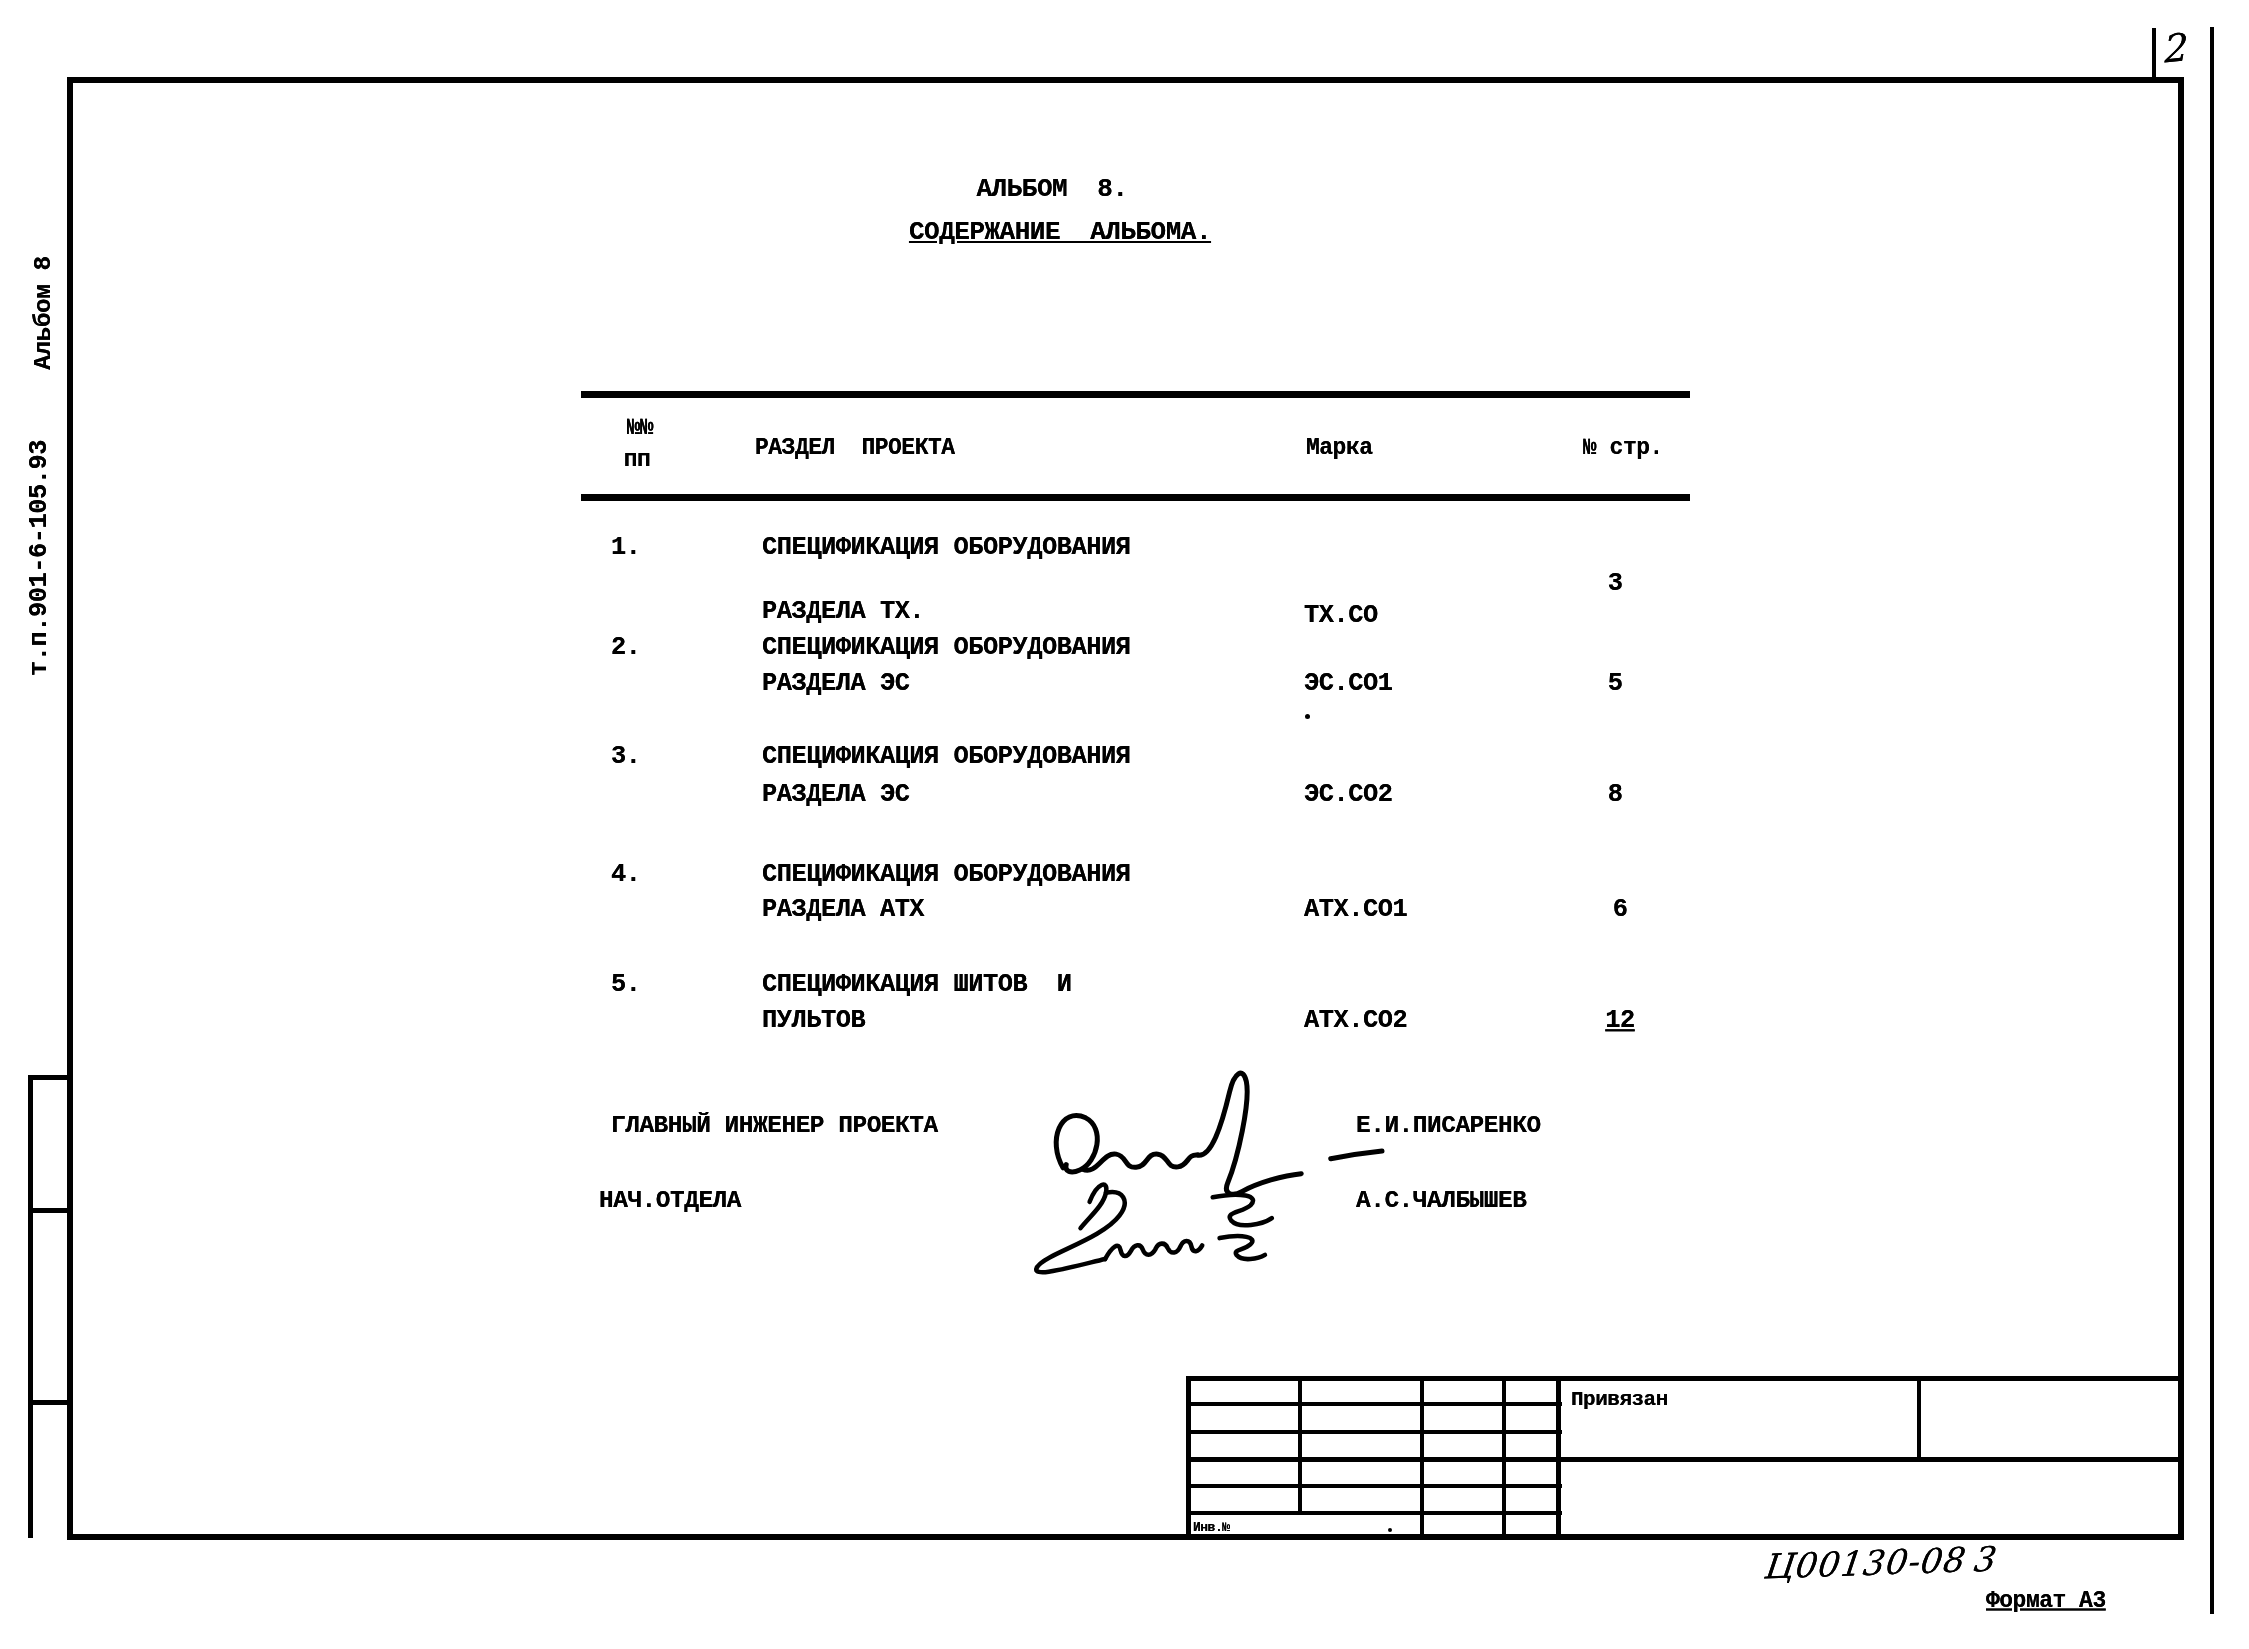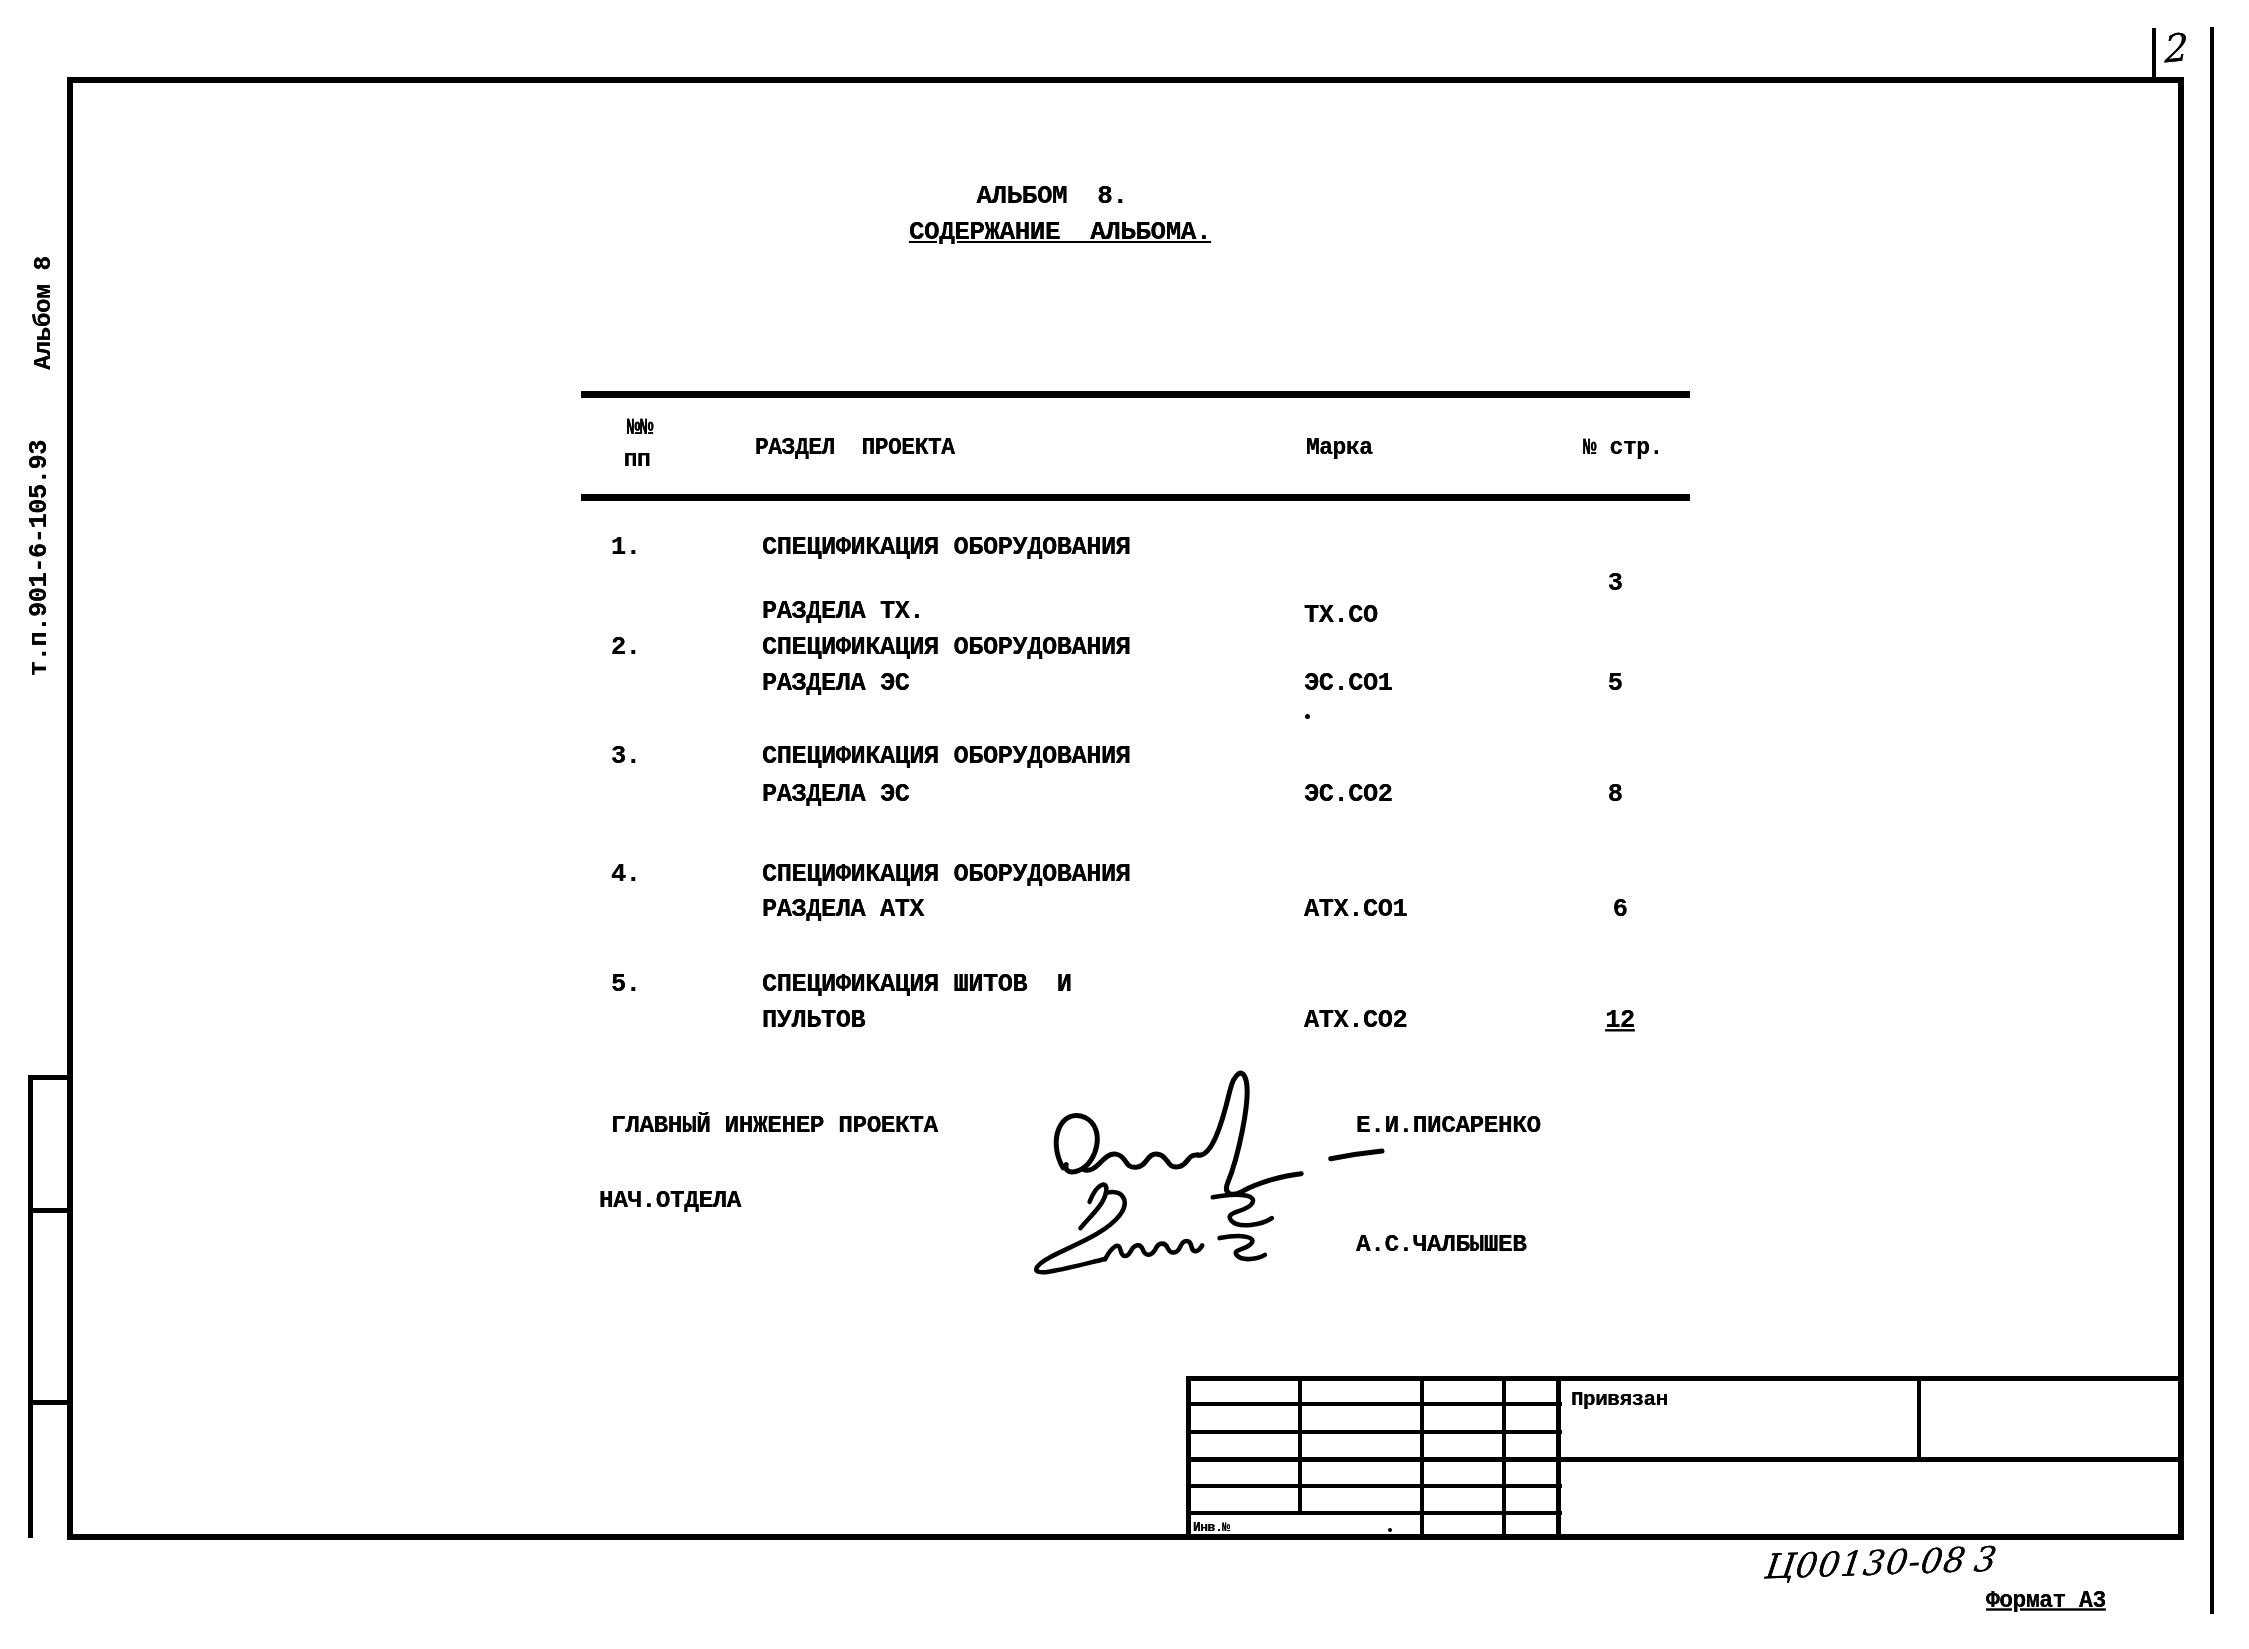--- a/index.html
+++ b/index.html
@@ -42,21 +42,21 @@
   <div class="t hw hw2" style="left:2177px; top:48px;">2</div>
 
   <div class="t vt fs54" style="left:44px; top:313px;">Альбом 8</div>
   <div class="t vt fs56" style="left:40px; top:558px;">т.п.901-6-105.93</div>
 
   <div class="ln" style="left:28px; top:1075px; width:5px; height:463px;"></div>
   <div class="ln" style="left:28px; top:1075px; width:44px; height:4.5px;"></div>
   <div class="ln" style="left:28px; top:1208px; width:44px; height:4.5px;"></div>
   <div class="ln" style="left:28px; top:1400px; width:44px; height:4.5px;"></div>
 
-  <div class="t ct fs58" style="left:1052px; top:189px;margin-top:7px;">АЛЬБОМ  8.</div>
+  <div class="t ct fs58" style="left:1052px; top:189px;">АЛЬБОМ  8.</div>
   <div class="t ct fs58" style="left:1060px; top:232px;text-decoration:underline;">СОДЕРЖАНИЕ  АЛЬБОМА.</div>
 
   <div class="ln" style="left:581px; top:391px;  width:1109px; height:7.3px;"></div>
   <div class="ln" style="left:581px; top:494px; width:1109px; height:7.3px;"></div>
 
   <div class="t ct fs50" style="left:640px; top:428px;">№№</div>
   <div class="t ct fs50" style="left:637px; top:460px;">пп</div>
   <div class="t tl fs50" style="left:755px; top:448px;">РАЗДЕЛ  ПРОЕКТА</div>
   <div class="t tl fs50" style="left:1306px; top:448px;">Марка</div>
   <div class="t tl fs50" style="left:1583px; top:448px;">№ стр.</div>
@@ -88,21 +88,21 @@
 
   <div class="t tl fs56" style="left:611px; top:985px;">5.</div>
   <div class="t tl fs56" style="left:762px; top:985px;">СПЕЦИФИКАЦИЯ ШИТОВ  И</div>
   <div class="t tl fs56" style="left:762px; top:1021px;">ПУЛЬТОВ</div>
   <div class="t tl fs56" style="left:1304px; top:1021px;">АТХ.СО2</div>
   <div class="t ct fs56" style="left:1620px; top:1021px;text-decoration:underline;">12</div>
 
   <div class="t tl fs54" style="left:611px; top:1126px;">ГЛАВНЫЙ ИНЖЕНЕР ПРОЕКТА</div>
   <div class="t tl fs54" style="left:1356px; top:1126px;">Е.И.ПИСАРЕНКО</div>
   <div class="t tl fs54" style="left:599px; top:1201px;">НАЧ.ОТДЕЛА</div>
-  <div class="t tl fs54" style="left:1356px; top:1201px;margin-top:44px;">А.С.ЧАЛБЫШЕВ</div>
+  <div class="t tl fs54" style="left:1356px; top:1201px;">А.С.ЧАЛБЫШЕВ</div>
 
   <svg class="sig" style="left:1029px; top:1061px;" width="363" height="150" viewBox="0 0 800 330">
     <path stroke-width="11" d="M75,235 C40,175 70,100 125,125 C168,147 152,222 112,240 C92,249 78,243 82,228"></path>
     <path stroke-width="11" d="M118,238 C150,252 162,200 192,205 C216,209 210,236 236,234 C262,232 258,202 284,205 C308,208 302,236 328,233 C352,230 348,204 372,207"></path>
     <path stroke-width="11" d="M372,207 C402,212 425,140 442,68 C452,25 472,12 479,45 C488,90 460,215 438,268 C428,292 446,300 470,287 C505,268 560,252 600,248"></path>
     <path stroke-width="10" d="M405,300 C465,288 510,296 488,318 C470,334 430,332 446,352 C462,370 515,360 535,346"></path>
     <path stroke-width="10" d="M420,390 C470,380 505,388 488,404 C474,417 448,414 458,428 C470,442 505,436 520,427"></path>
     <path stroke-width="11" d="M665,215 C700,208 740,202 778,198"></path>
   </svg>
   <svg class="sig" style="left:1016px; top:1170px;" width="209" height="109" viewBox="0 0 460 240">

